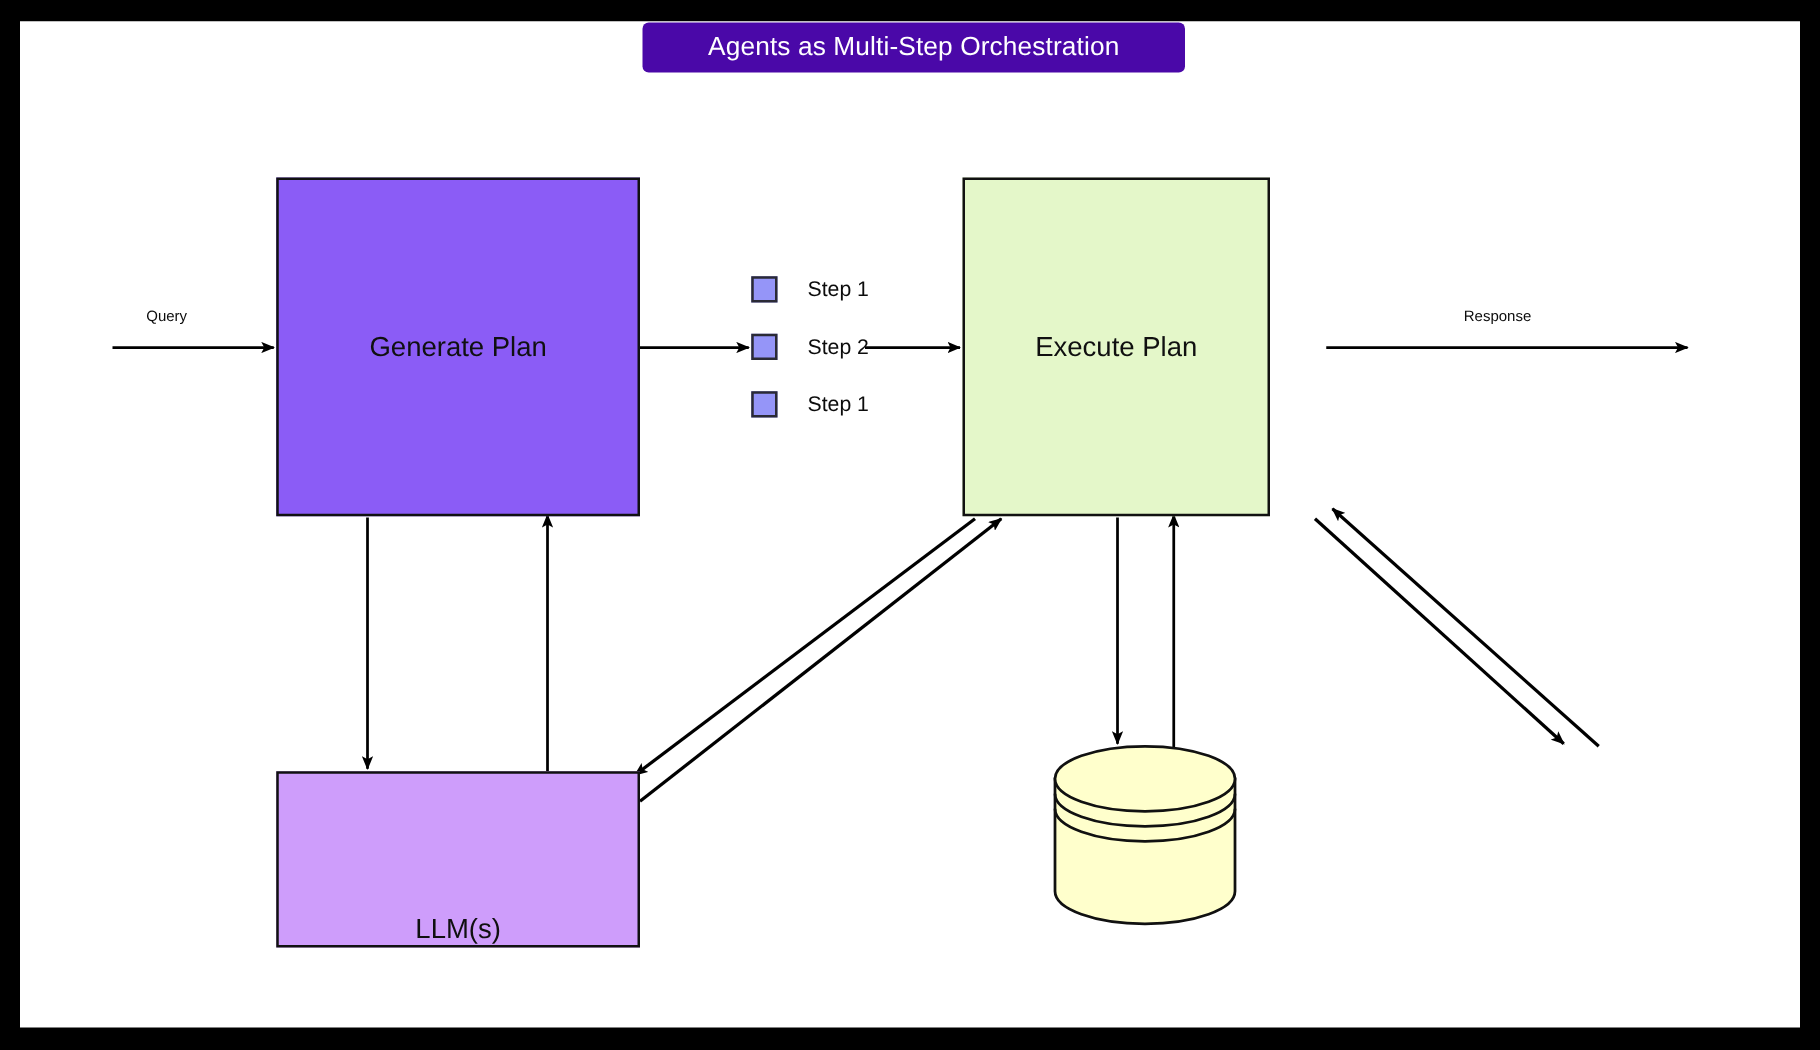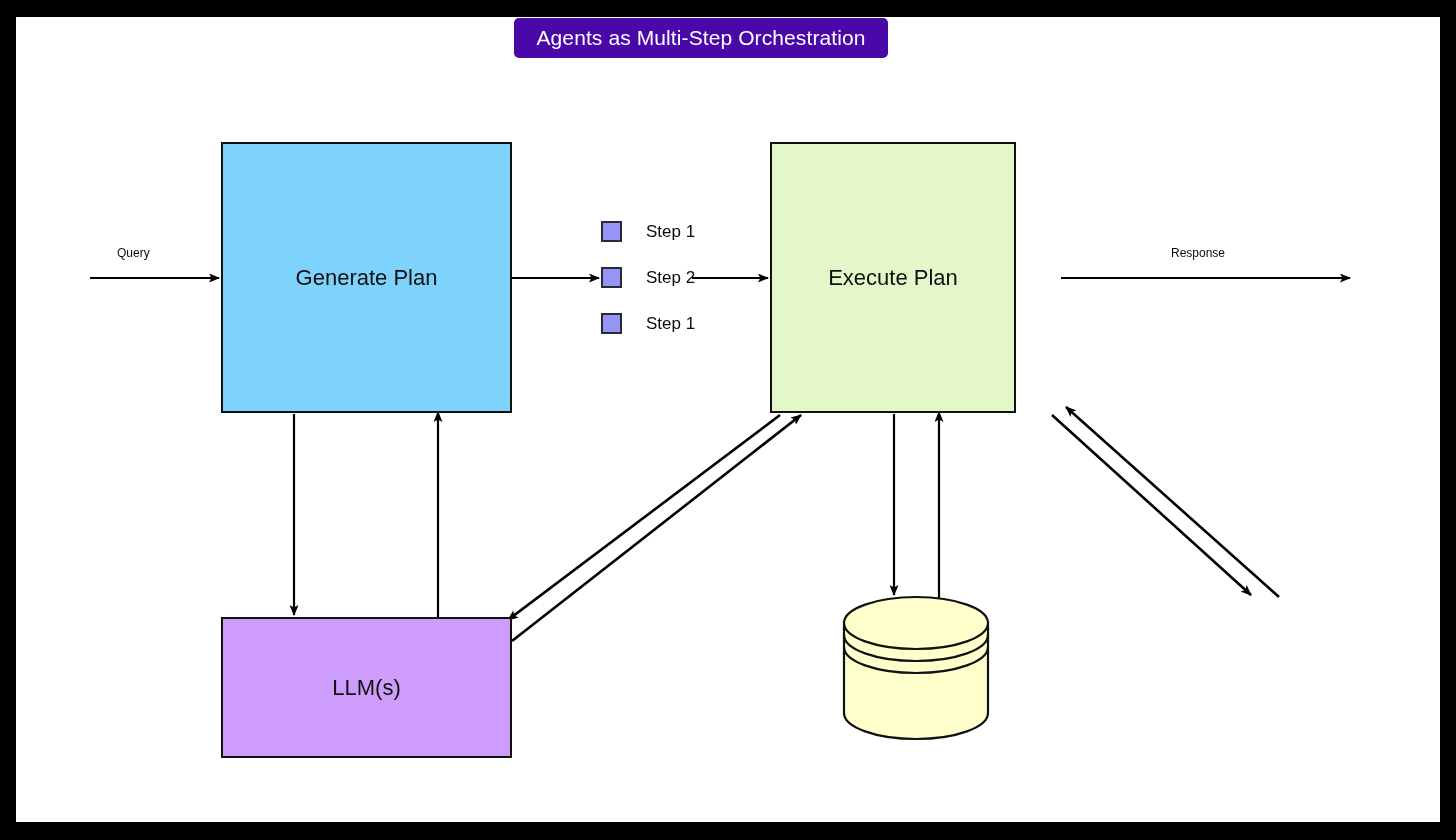--- a/index.html
+++ b/index.html
@@ -37,21 +37,21 @@
     top: 0;
     width: 1424px;
     height: 805px;
   }
 
   
   .title-banner {
     position: absolute;
     left: 498px;
     top: 1px;
-    width: 374px;
+    width: 434px;
     height: 40px;
     background: #4A08A8;
     border-radius: 5px;
     display: flex;
     align-items: center;
     justify-content: center;
     color: #ffffff;
     font-size: 21px;
     letter-spacing: 0.1px;
   }
@@ -65,35 +65,36 @@
     align-items: center;
     justify-content: center;
     font-size: 22px;
     color: #101010;
   }
   .node-generate-plan {
     left: 205px;
     top: 125px;
     width: 291px;
     height: 271px;
-    background: #7dd3fc;
+    background: #8b5cf6;
   }
   .node-execute-plan {
     left: 754px;
     top: 125px;
     width: 246px;
     height: 271px;
     background: #E4F7C9;
   }
   .node-llms {
     left: 205px;
     top: 600px;
     width: 291px;
     height: 141px;
     background: #CE9DFB;
+    align-items: flex-end;
   }
   .node-apis {
     left: 1091px;
     top: 582px;
     width: 291px;
     height: 141px;
     background: #CE9DFB;
   }
 
   

